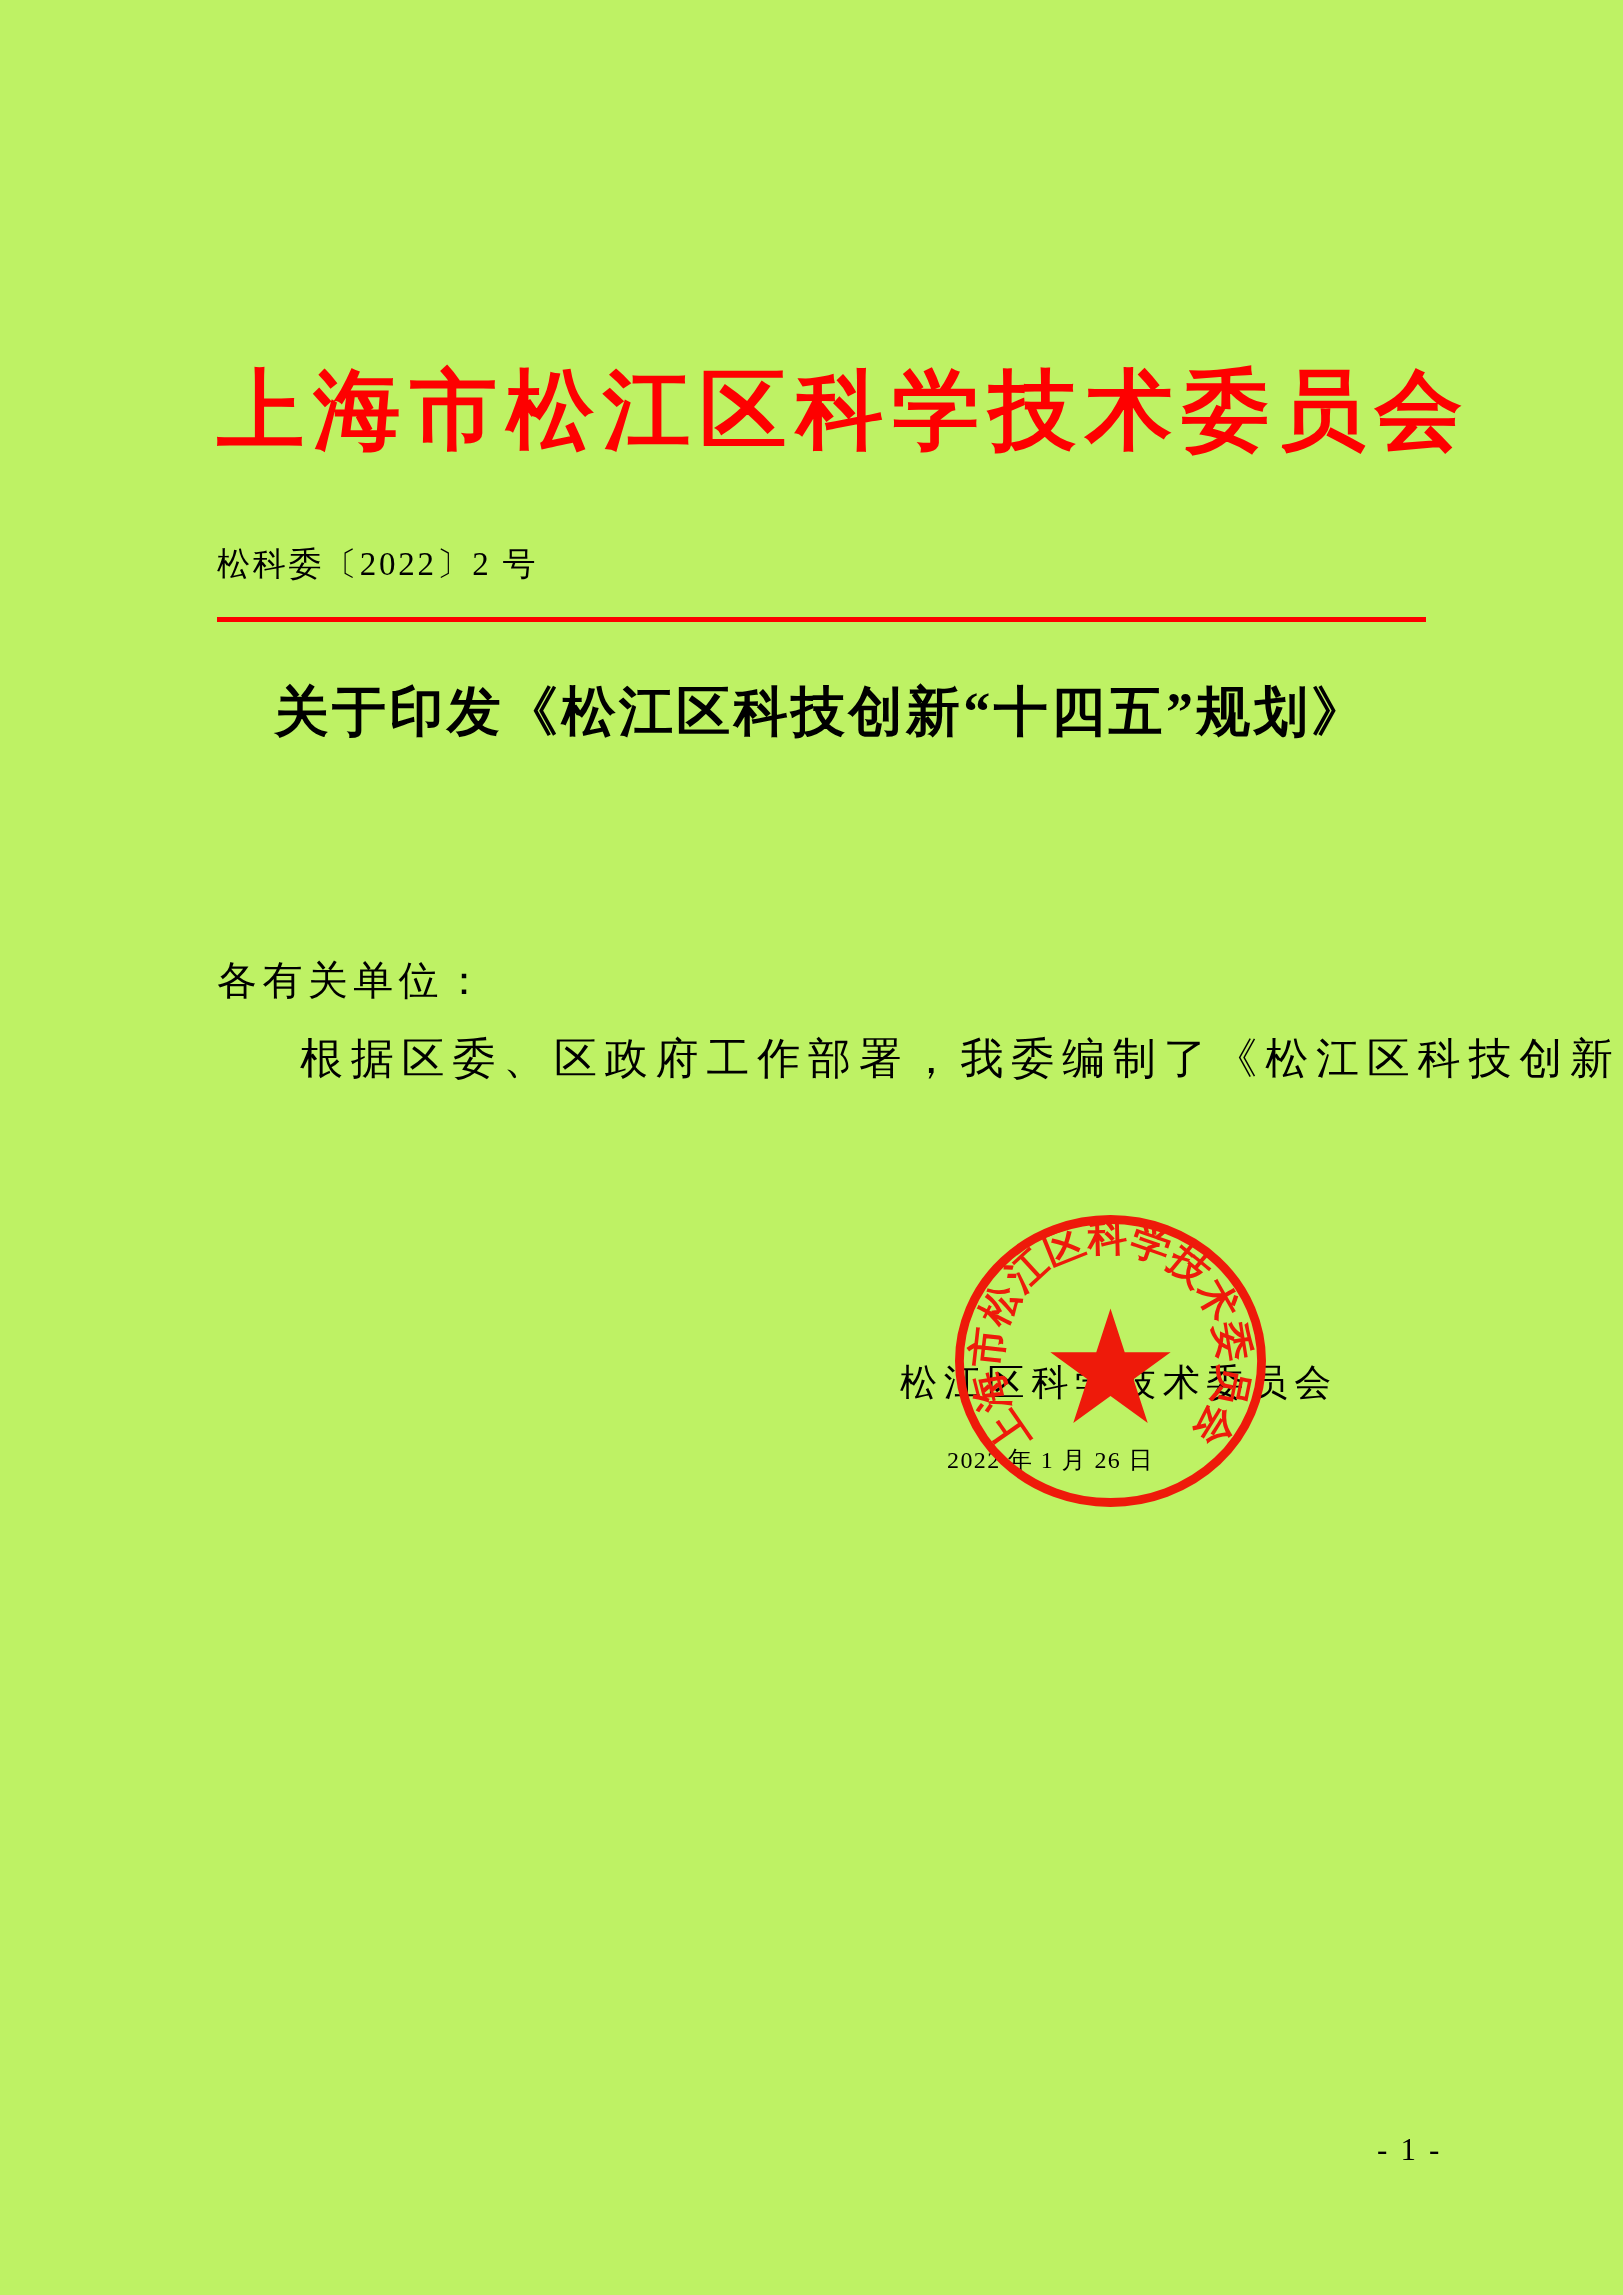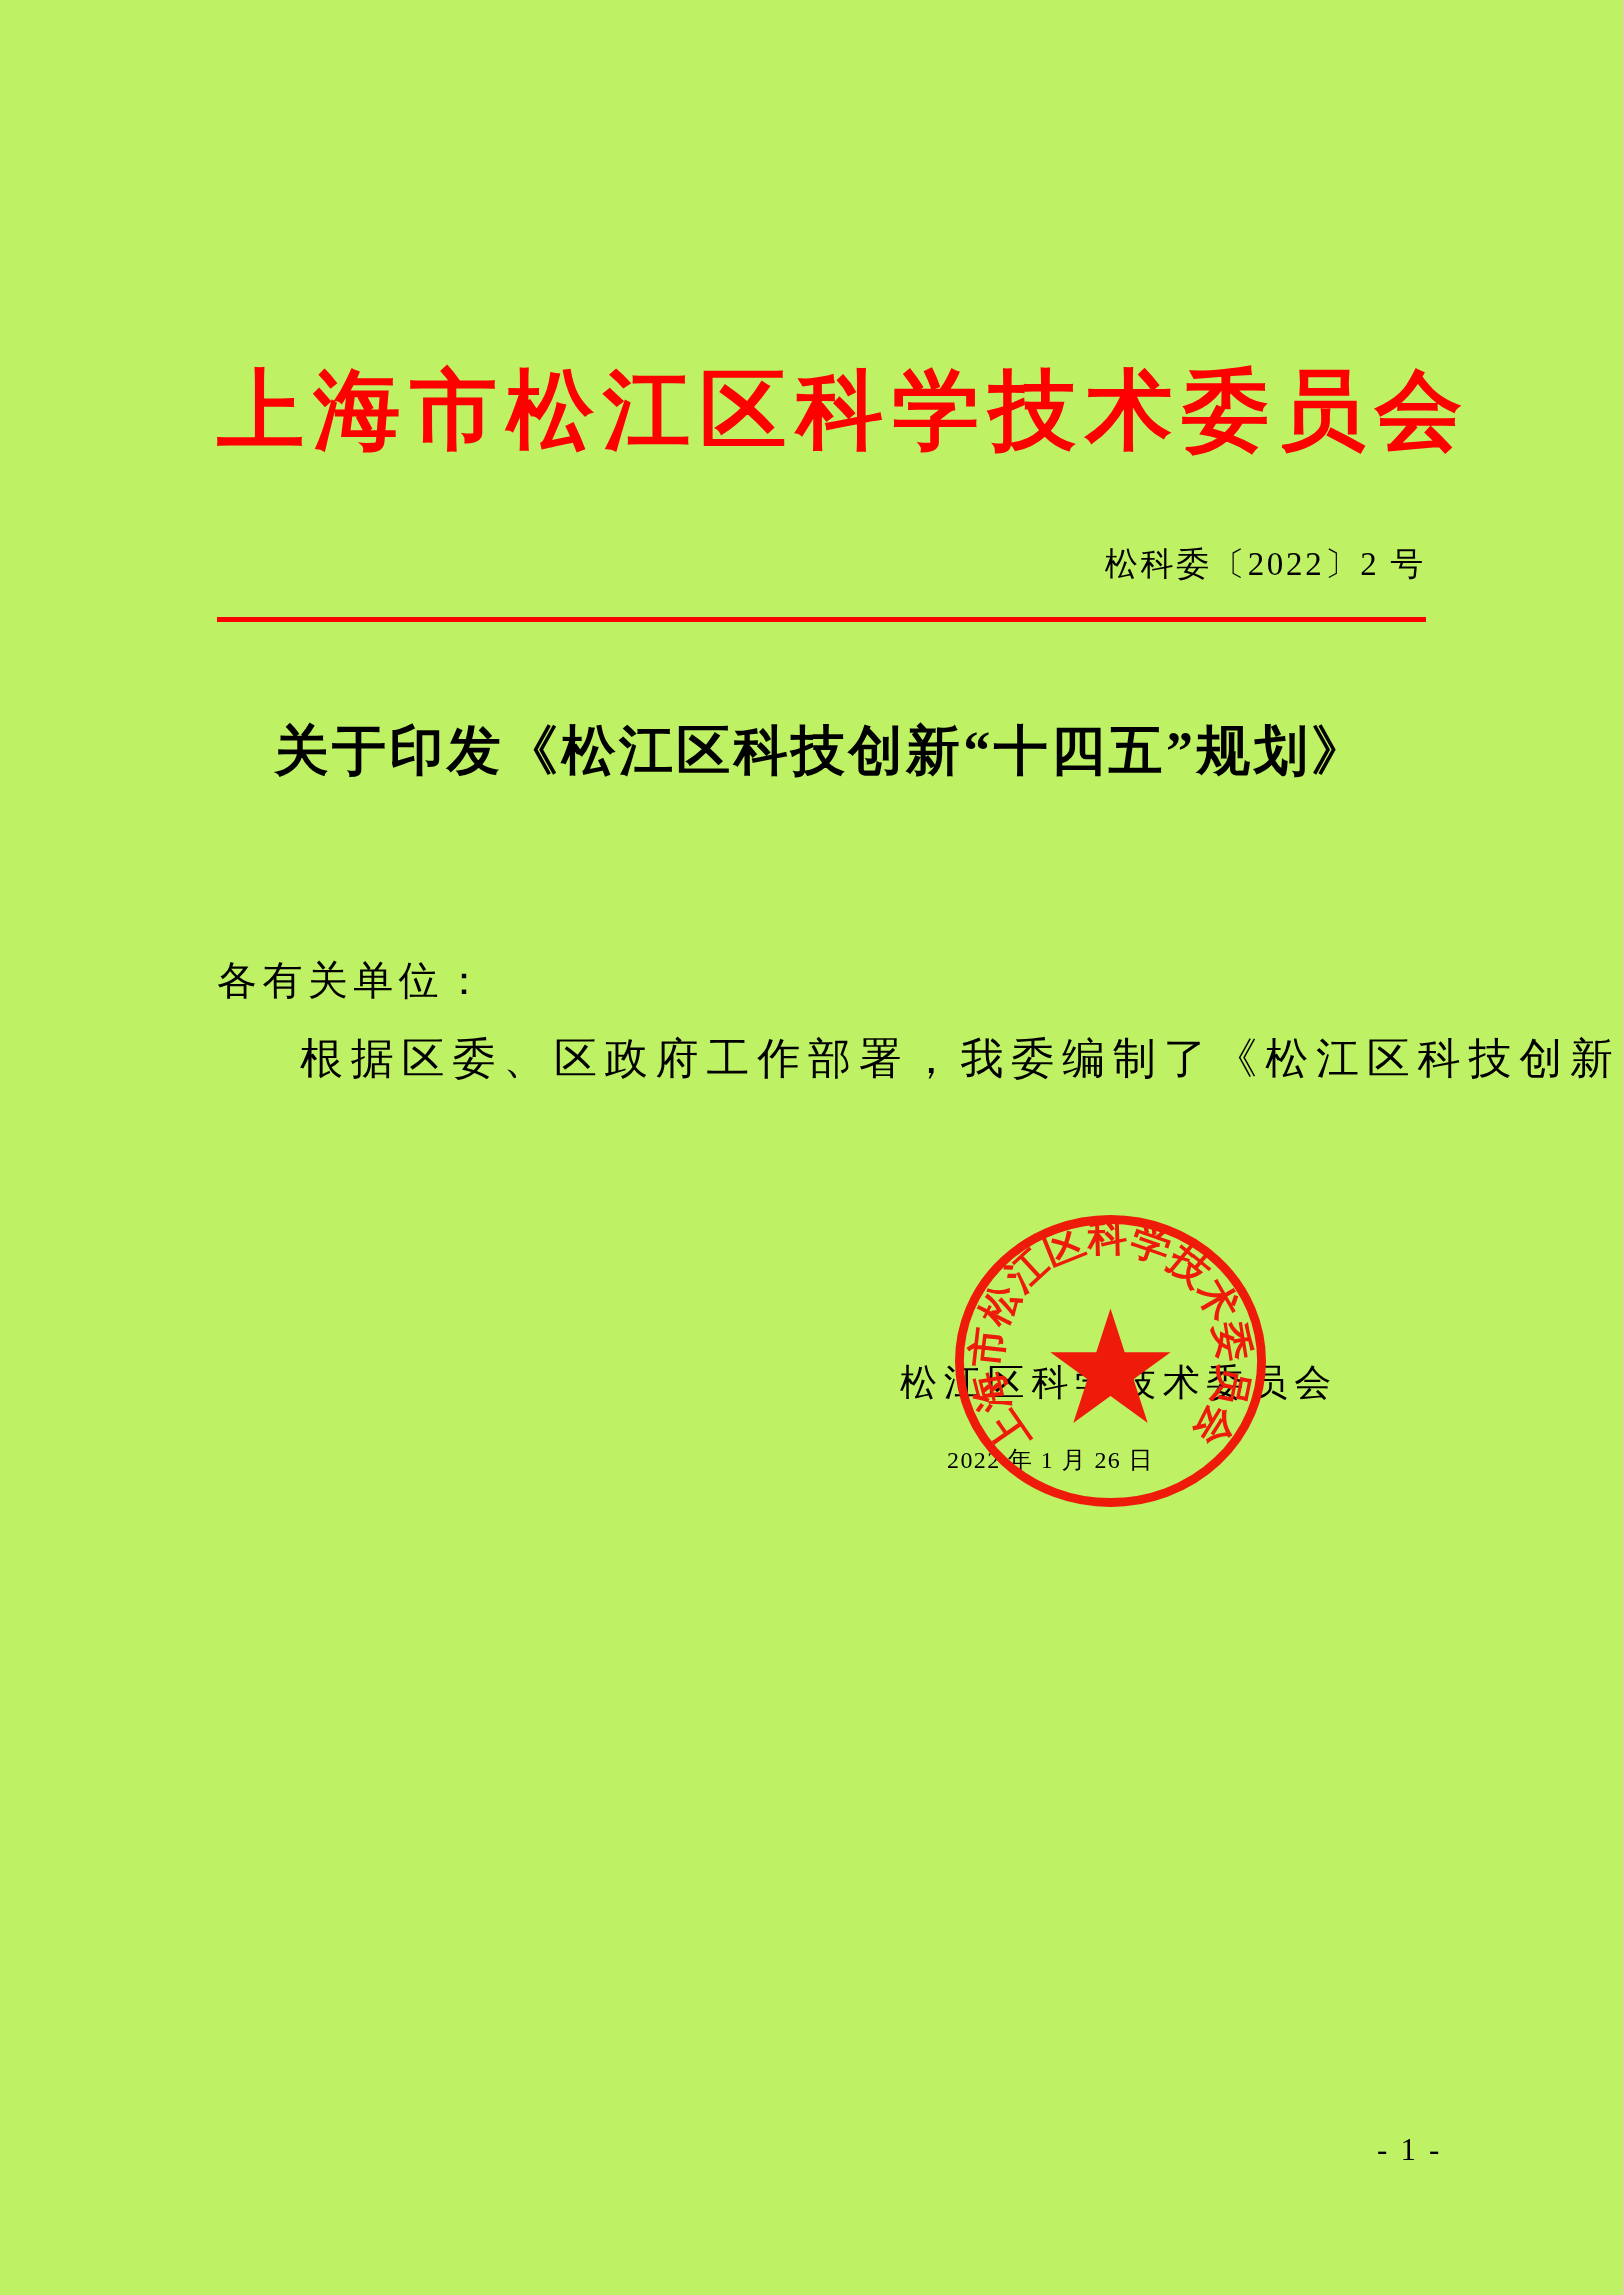--- a/index.html
+++ b/index.html
@@ -24,34 +24,34 @@
     font-size:87px;
     line-height:102px;
     font-weight:bold;
     letter-spacing:9.5px;
     color:#fe0000;
     white-space:nowrap;
   }
   .doc-number{
     position:absolute;
     left:0; top:542px; width:100%;
-    text-align:right;
+    text-align:left;
     font-size:33px;
     line-height:44px;
     letter-spacing:2.7px;
   }
   .red-rule{
     position:absolute;
     left:0; top:617px; width:100%;
     height:5.4px;
     background:#fe0000;
   }
   .notice-title{
     position:absolute;
-    left:0; top:708px; width:100%;
+    left:0; top:669px; width:100%;
     text-align:center;
     font-size:54px;
     line-height:87px;
     font-weight:bold;
     letter-spacing:3.4px;
     font-family:"Liberation Serif","DejaVu Serif",serif;
   }
   .salutation{
     position:absolute;
     left:0; top:960px;

